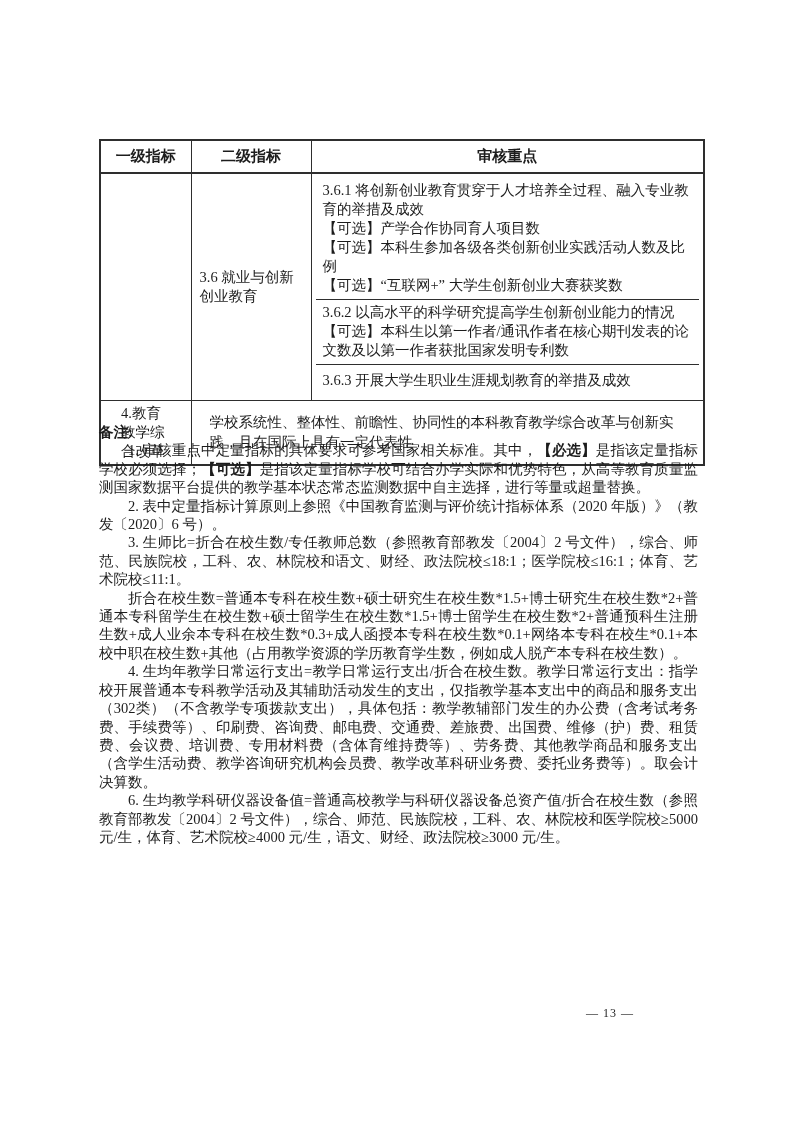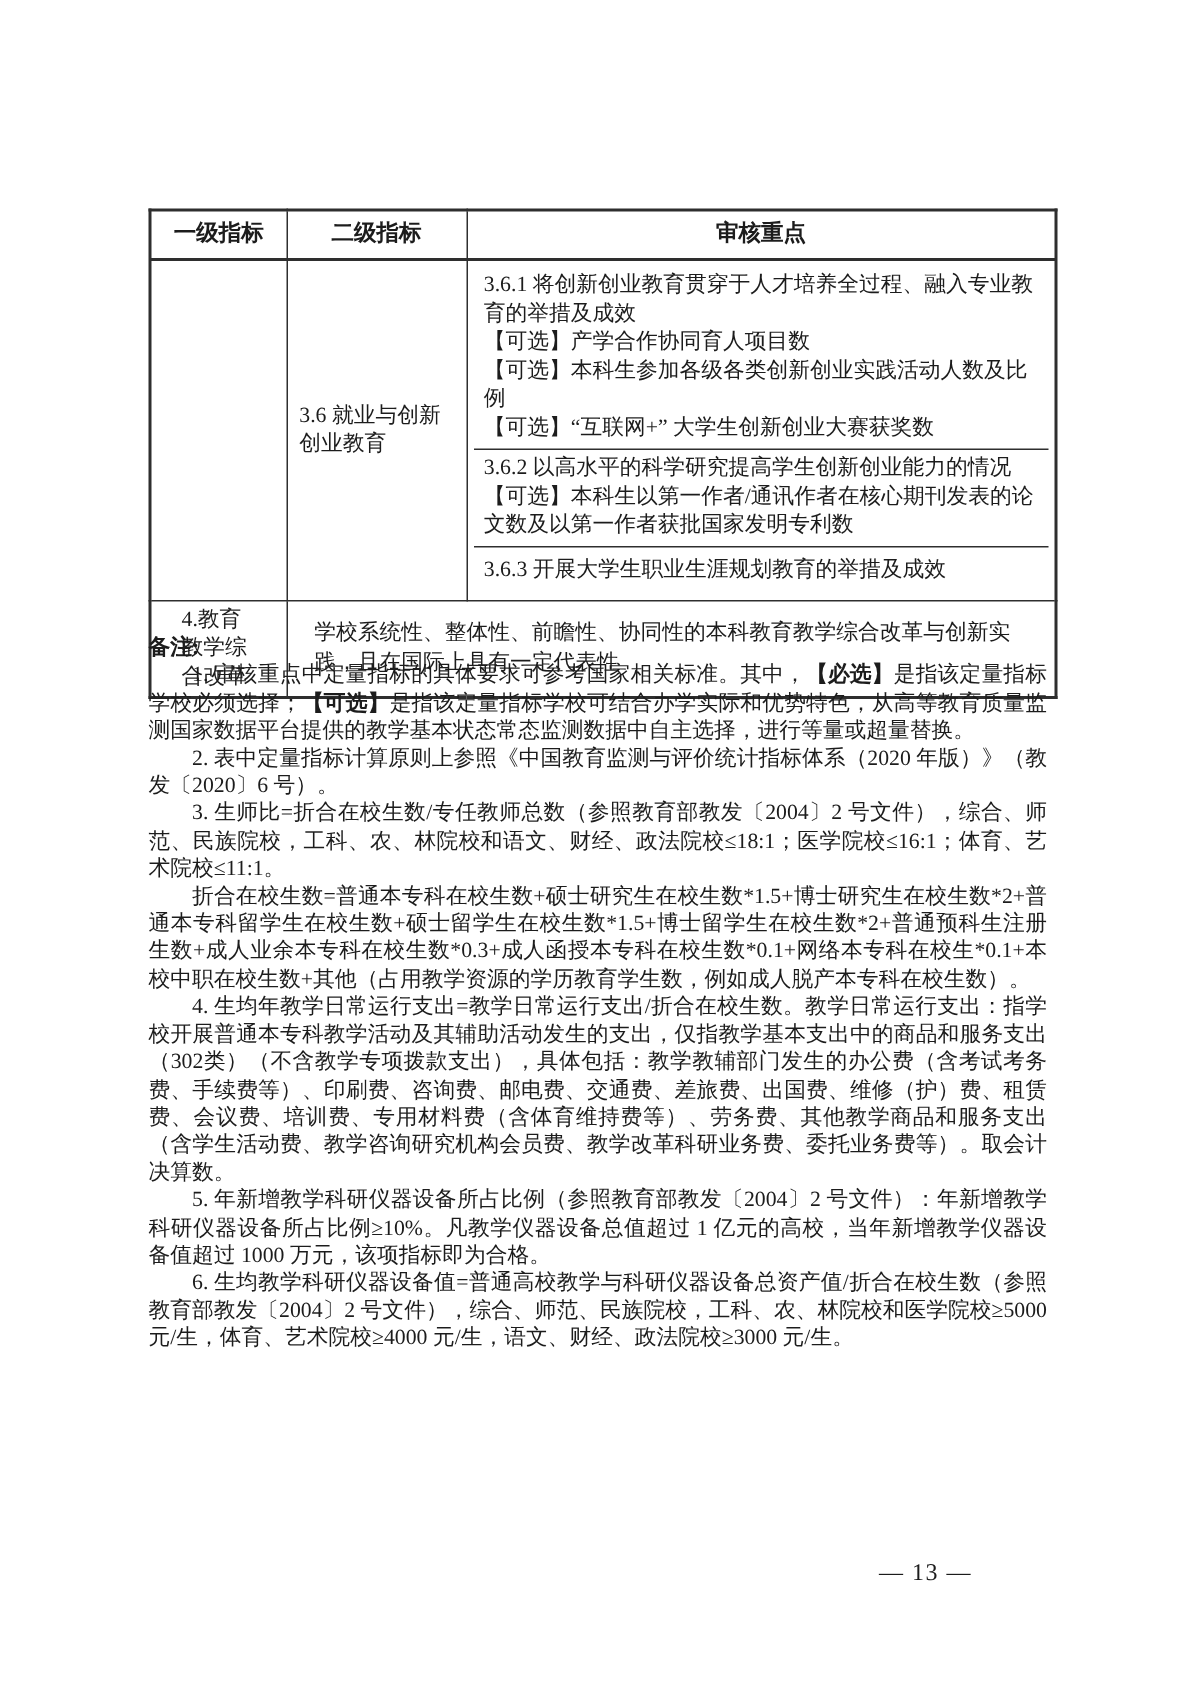--- a/index.html
+++ b/index.html
@@ -59,22 +59,22 @@
     font-size:14.5px;
     line-height:18.4px;
     text-align:justify;
   }
   .notes-title{font-weight:bold;}
   .note-para{text-indent:2em;}
   .bold{font-weight:bold;}
 
   
   .pageno{
-    position:absolute;top:1040px;left:586px;
-    font-size:16px;
+    position:absolute;top:1006px;left:586px;
+    font-size:12px;
     letter-spacing:1px;
     white-space:pre;
   }
 </style>
 </head>
 <body>
 
 <div class="page">
 
   <table class="indicator-table">
@@ -120,20 +120,19 @@
   </table>
 
   <div class="notes">
     <div class="notes-title">备注:</div>
     <div>
         <div class="note-para"><span>1. 审核重点中定量指标的具体要求可参考国家相关标准。其中，</span><span class="bold">【必选】</span><span>是指该定量指标学校必须选择；</span><span class="bold">【可选】</span><span>是指该定量指标学校可结合办学实际和优势特色，从高等教育质量监测国家数据平台提供的教学基本状态常态监测数据中自主选择，进行等量或超量替换。</span></div>
         <div class="note-para"><span>2. 表中定量指标计算原则上参照《中国教育监测与评价统计指标体系（2020 年版）》（教发〔2020〕6 号）。</span></div>
         <div class="note-para"><span>3. 生师比=折合在校生数/专任教师总数（参照教育部教发〔2004〕2 号文件），综合、师范、民族院校，工科、农、林院校和语文、财经、政法院校≤18:1；医学院校≤16:1；体育、艺术院校≤11:1。</span></div>
         <div class="note-para"><span>折合在校生数=普通本专科在校生数+硕士研究生在校生数*1.5+博士研究生在校生数*2+普通本专科留学生在校生数+硕士留学生在校生数*1.5+博士留学生在校生数*2+普通预科生注册生数+成人业余本专科在校生数*0.3+成人函授本专科在校生数*0.1+网络本专科在校生*0.1+本校中职在校生数+其他（占用教学资源的学历教育学生数，例如成人脱产本专科在校生数）。</span></div>
         <div class="note-para"><span>4. 生均年教学日常运行支出=教学日常运行支出/折合在校生数。教学日常运行支出：指学校开展普通本专科教学活动及其辅助活动发生的支出，仅指教学基本支出中的商品和服务支出（302类）（不含教学专项拨款支出），具体包括：教学教辅部门发生的办公费（含考试考务费、手续费等）、印刷费、咨询费、邮电费、交通费、差旅费、出国费、维修（护）费、租赁费、会议费、培训费、专用材料费（含体育维持费等）、劳务费、其他教学商品和服务支出（含学生活动费、教学咨询研究机构会员费、教学改革科研业务费、委托业务费等）。取会计决算数。</span></div>
-        <div class="note-para"><span>5. 年新增教学科研仪器设备所占比例（参照教育部教发〔2004〕2 号文件）：年新增教学科研仪器设备所占比例≥10%。凡教学仪器设备总值超过 1 亿元的高校，当年新增教学仪器设备值超过 1000 万元，该项指标即为合格。</span></div>
         <div class="note-para"><span>6. 生均教学科研仪器设备值=普通高校教学与科研仪器设备总资产值/折合在校生数（参照教育部教发〔2004〕2 号文件），综合、师范、民族院校，工科、农、林院校和医学院校≥5000 元/生，体育、艺术院校≥4000 元/生，语文、财经、政法院校≥3000 元/生。</span></div>
       </div>
   </div>
 
   <div class="pageno">— 13 —</div>
 
 </div>
 
 </body></html>

